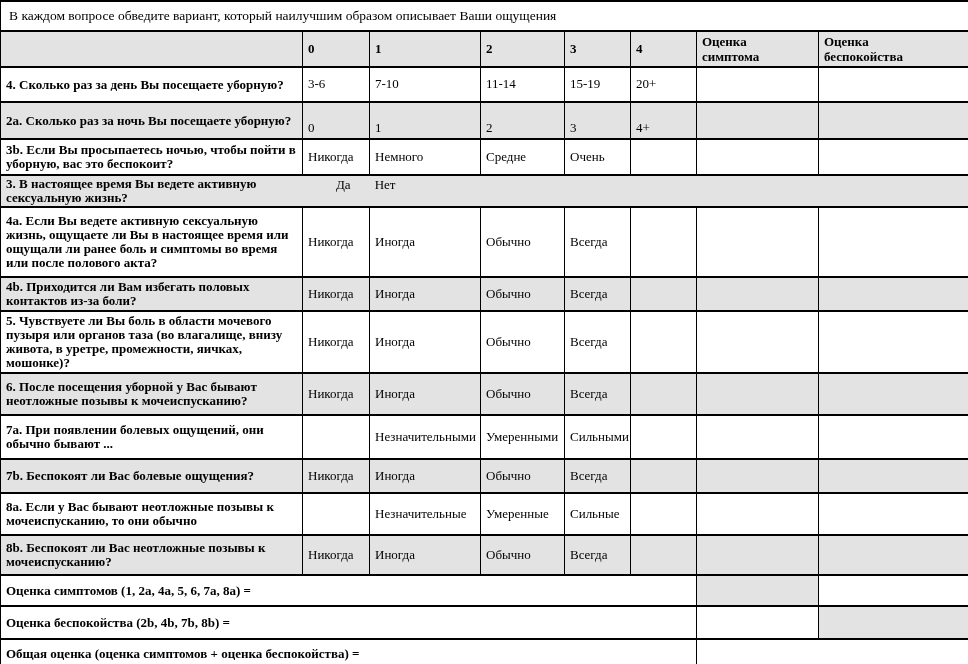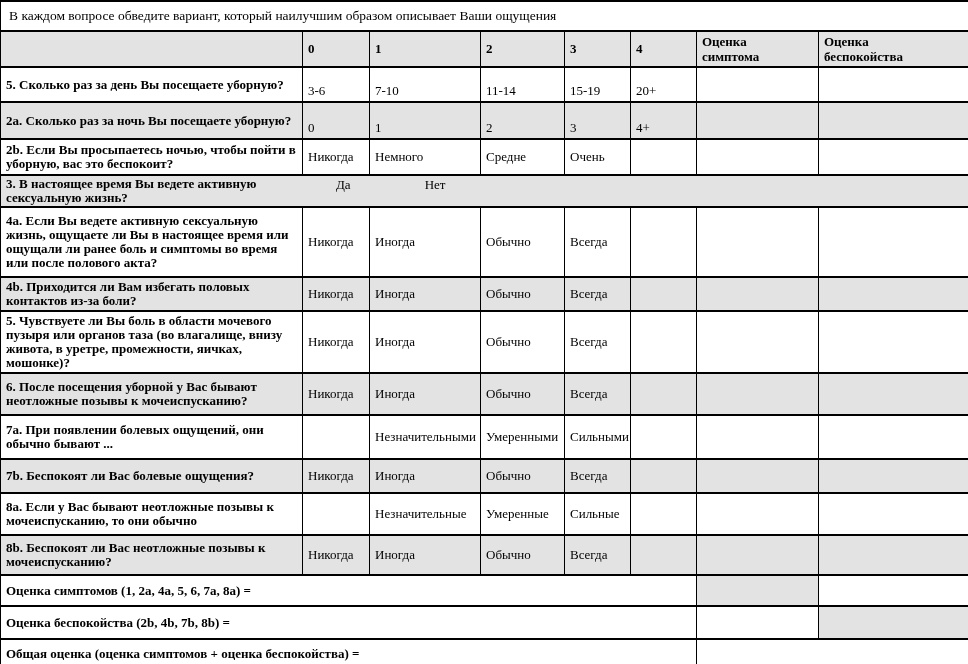--- a/index.html
+++ b/index.html
@@ -18,26 +18,26 @@
     box-sizing:border-box;
   }
   .instruction-cell{font-weight:normal;font-size:13.5px;padding-left:8px;background:#fff;}
   .shaded{background:#e3e3e3;}
   .white{background:#ffffff;}
   .qcell{font-weight:bold;line-height:14px;padding:2px 2px 2px 5px;}
   .hnum{font-weight:bold;vertical-align:middle;}
   .scorehead{font-weight:bold;vertical-align:middle;line-height:15px;}
   .scorehead .wrapblock{display:block;width:80px;}
   .opt{font-weight:normal;}
-  .valign-top{vertical-align:top;padding-top:15px;}
+  .valign-top{vertical-align:top;padding-top:8px;}
   .valign-bottom{vertical-align:bottom;padding-bottom:2px;}
   .r3flex{display:flex;}
   .r3q{width:294px;font-weight:bold;line-height:14px;flex:0 0 auto;}
   .r3opt{margin-left:36px;font-weight:normal;}
-  .r3opt2{margin-left:74px;}
+  .r3opt2{margin-left:24px;}
   .footer-label{font-weight:bold;text-align:left;padding-right:7px;}
 </style>
 </head>
 <body>
 
 <div class="sheet">
 <table>
   <colgroup>
     <col style="width:302px">
         <col style="width:67px">
@@ -63,21 +63,21 @@
     <td class="shaded hnum">4</td>
     <td class="shaded scorehead">
             <span class="wrapblock">Оценка симптома</span>
           </td>
     <td class="shaded scorehead">
             <span class="wrapblock">Оценка беспокойства</span>
           </td>
   </tr>
 
   <tr style="height:35px">
-    <td class="qcell white">5. Сколько раз за день Вы посещаете уборную?</td>
+    <td class="qcell white">4. Сколько раз за день Вы посещаете уборную?</td>
     <td class="opt white valign-top">3-6</td>
     <td class="opt white valign-top">7-10</td>
     <td class="opt white valign-top">11-14</td>
     <td class="opt white valign-top">15-19</td>
     <td class="opt white valign-top">20+</td>
     <td class="white"></td>
     <td class="white"></td>
   </tr>
 
   <tr style="height:37px">
@@ -85,21 +85,21 @@
     <td class="opt shaded valign-bottom">0</td>
     <td class="opt shaded valign-bottom">1</td>
     <td class="opt shaded valign-bottom">2</td>
     <td class="opt shaded valign-bottom">3</td>
     <td class="opt shaded valign-bottom">4+</td>
     <td class="shaded"></td>
     <td class="shaded"></td>
   </tr>
 
   <tr style="height:36px">
-    <td class="qcell white">2b. Если Вы просыпаетесь ночью, чтобы пойти в уборную, вас это беспокоит?</td>
+    <td class="qcell white">3b. Если Вы просыпаетесь ночью, чтобы пойти в уборную, вас это беспокоит?</td>
     <td class="opt white">Никогда</td>
     <td class="opt white">Немного</td>
     <td class="opt white">Средне</td>
     <td class="opt white">Очень</td>
     <td class="opt white"></td>
     <td class="white"></td>
     <td class="white"></td>
   </tr>
 
   <tr style="height:30px">

